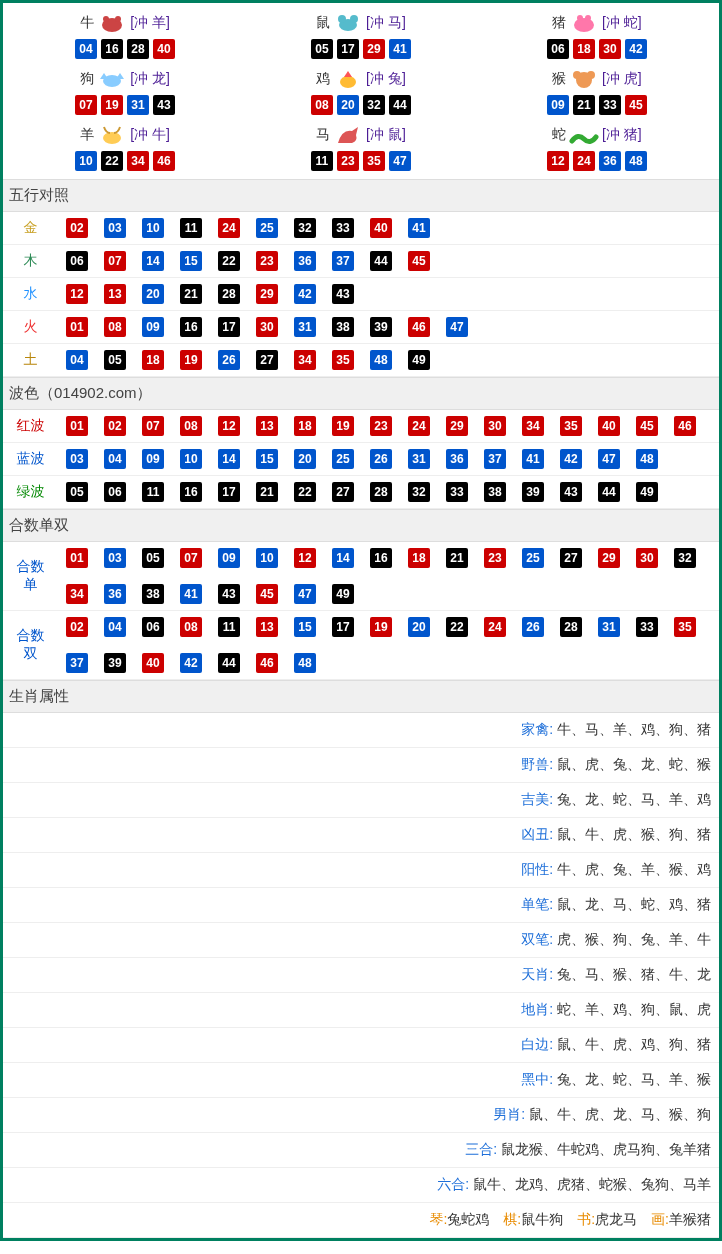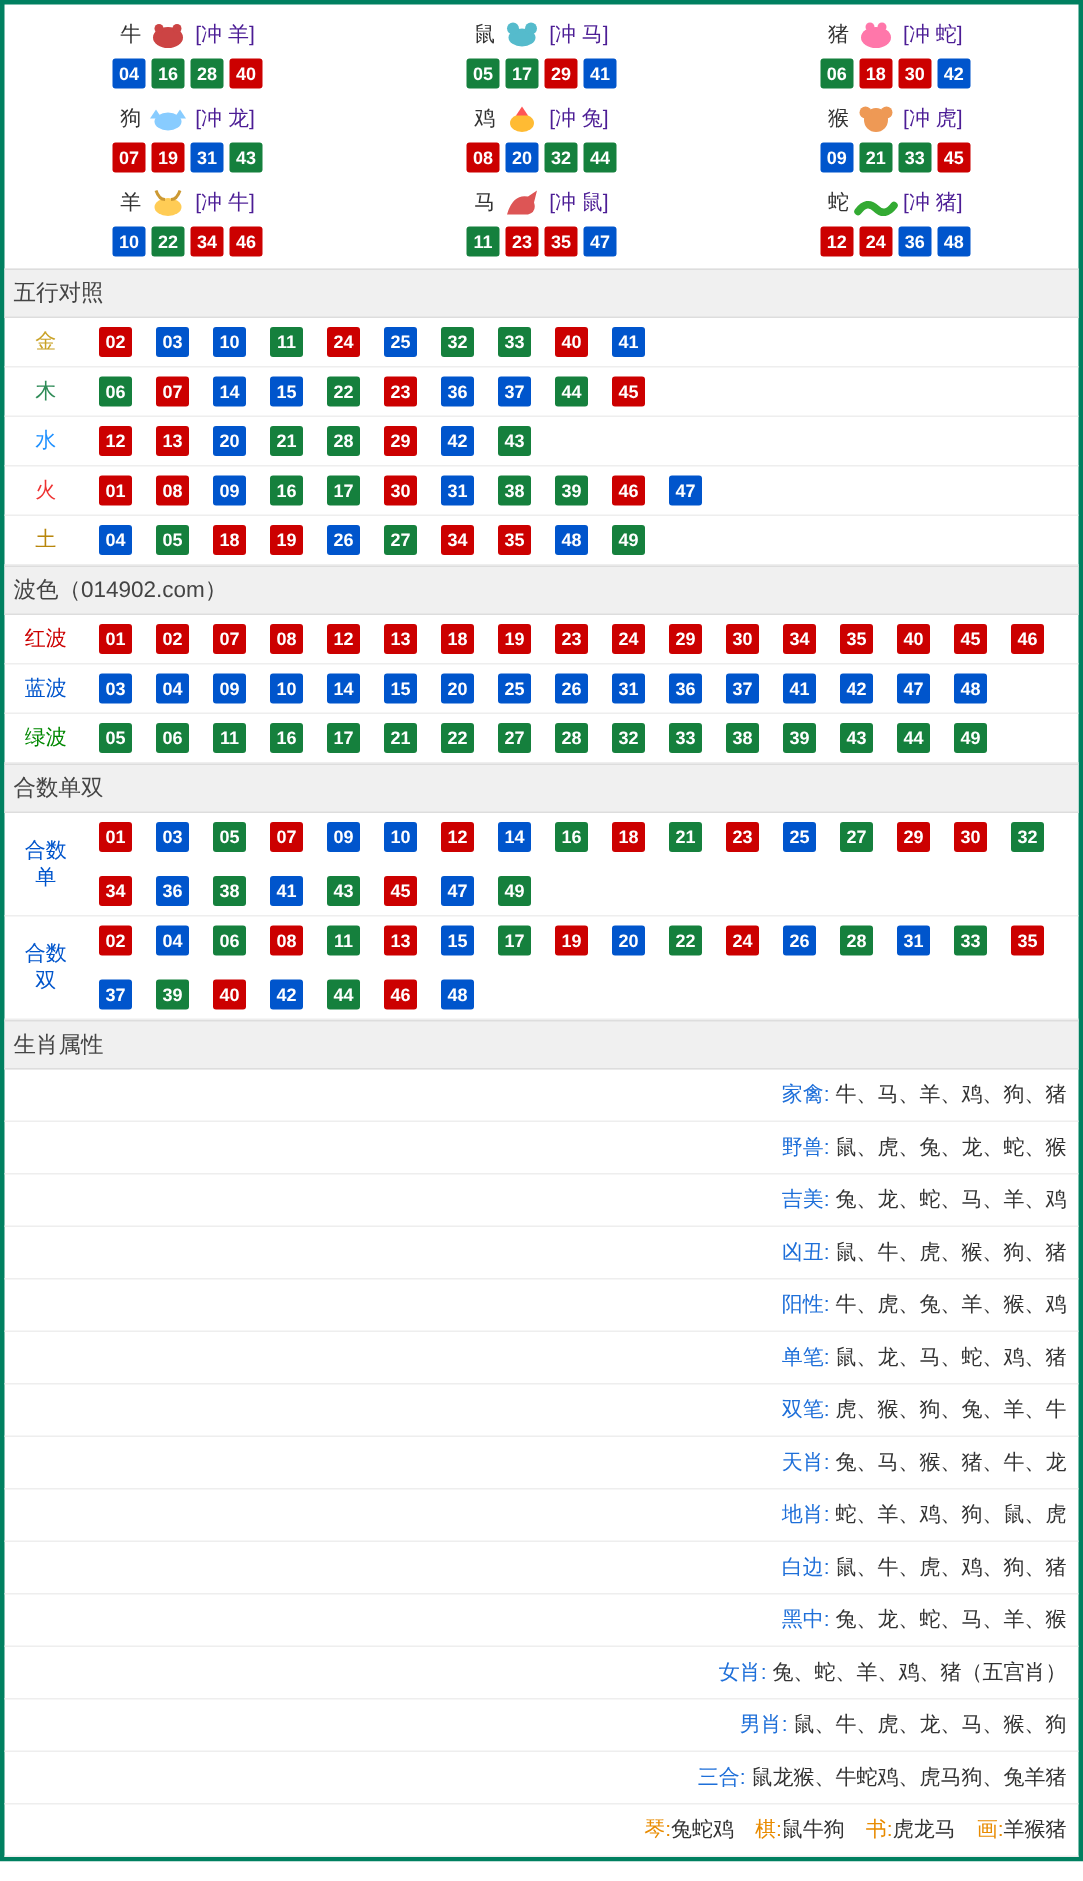--- a/index.html
+++ b/index.html
@@ -8,21 +8,21 @@
 .zodiac-grid{display:flex;flex-wrap:wrap;padding:4px}
 .zodiac-cell{width:33.33%;text-align:center;padding:4px 2px}
 .zrow{display:flex;align-items:center;justify-content:center;gap:2px;margin-bottom:4px}
 .zname{font-size:14px;color:#333}
 .zicon{width:32px;height:24px;display:inline-block}
 .chong{color:#4c1d95;font-size:14px}
 .numrow{display:flex;justify-content:center;gap:4px}
 .num{display:inline-block;width:22px;height:20px;line-height:20px;text-align:center;color:#fff;font-size:12px;font-weight:bold;border-radius:2px}
 .red{background:#cc0000}
 .blue{background:#0055cc}
-.green{background:#15803d}
+.green{background:#000000}
 .section-header{background:#f0f0f0;text-align:left;padding:6px;border-top:1px solid #ddd;border-bottom:1px solid #ddd;font-size:15px;color:#444}
 .tbl{width:100%;border-collapse:collapse}
 .tbl td{border-bottom:1px solid #eee;padding:6px 8px;vertical-align:middle}
 .tbl td.lab{width:55px;text-align:center;font-size:14px}
 .gold{color:#c9a227}.wood{color:#2e8b57}.water{color:#1e90ff}.fire{color:#e33}.earth{color:#b8860b}
 .redtxt{color:#cc0000}.bluetxt{color:#0055cc}.greentxt{color:#008800}
 .nums{display:flex;flex-wrap:wrap;gap:16px}
 .attr-row{text-align:right;padding:8px;border-bottom:1px solid #eee}
 .attr-label{color:#1e6fd9}
 .attr-val{color:#333}
@@ -425,19 +425,19 @@
       <div class="attr-row"><span class="attr-label">野兽:</span> <span class="attr-val">鼠、虎、兔、龙、蛇、猴</span></div>
       <div class="attr-row"><span class="attr-label">吉美:</span> <span class="attr-val">兔、龙、蛇、马、羊、鸡</span></div>
       <div class="attr-row"><span class="attr-label">凶丑:</span> <span class="attr-val">鼠、牛、虎、猴、狗、猪</span></div>
       <div class="attr-row"><span class="attr-label">阳性:</span> <span class="attr-val">牛、虎、兔、羊、猴、鸡</span></div>
       <div class="attr-row"><span class="attr-label">单笔:</span> <span class="attr-val">鼠、龙、马、蛇、鸡、猪</span></div>
       <div class="attr-row"><span class="attr-label">双笔:</span> <span class="attr-val">虎、猴、狗、兔、羊、牛</span></div>
       <div class="attr-row"><span class="attr-label">天肖:</span> <span class="attr-val">兔、马、猴、猪、牛、龙</span></div>
       <div class="attr-row"><span class="attr-label">地肖:</span> <span class="attr-val">蛇、羊、鸡、狗、鼠、虎</span></div>
       <div class="attr-row"><span class="attr-label">白边:</span> <span class="attr-val">鼠、牛、虎、鸡、狗、猪</span></div>
       <div class="attr-row"><span class="attr-label">黑中:</span> <span class="attr-val">兔、龙、蛇、马、羊、猴</span></div>
-      <div class="attr-row"><span class="attr-label">女肖:</span> <span class="attr-val">兔、蛇、羊、鸡、猪（五宫肖）</span></div>
       <div class="attr-row"><span class="attr-label">男肖:</span> <span class="attr-val">鼠、牛、虎、龙、马、猴、狗</span></div>
       <div class="attr-row"><span class="attr-label">三合:</span> <span class="attr-val">鼠龙猴、牛蛇鸡、虎马狗、兔羊猪</span></div>
+      <div class="attr-row"><span class="attr-label">六合:</span> <span class="attr-val">鼠牛、龙鸡、虎猪、蛇猴、兔狗、马羊</span></div>
       <div class="attr-row"><span class="orange">琴:</span><span>兔蛇鸡</span>　<span class="orange">棋:</span><span>鼠牛狗</span>　<span class="orange">书:</span><span>虎龙马</span>　<span class="orange">画:</span><span>羊猴猪</span></div>
     </div>
 
 </div>
 
 </body></html>

